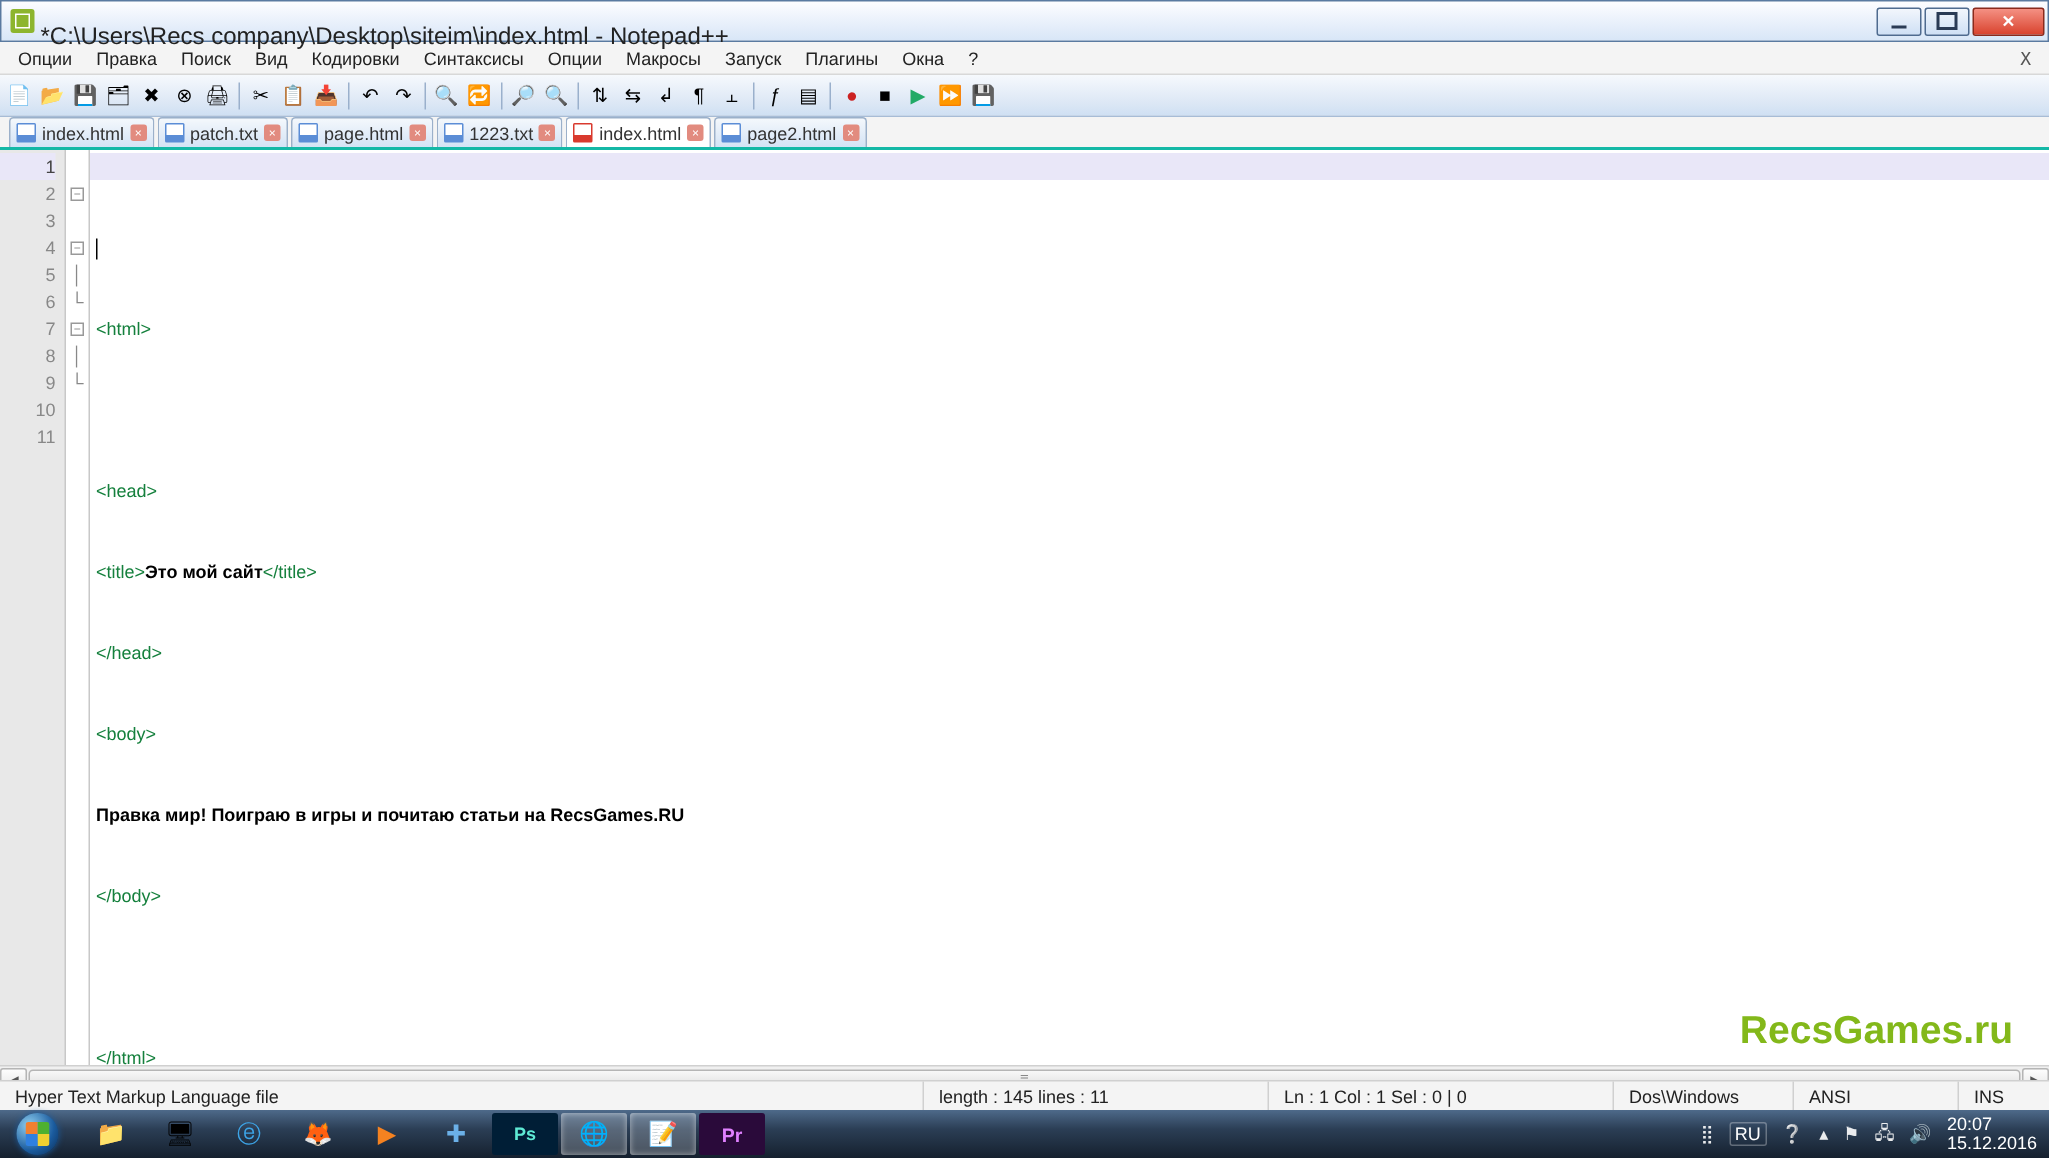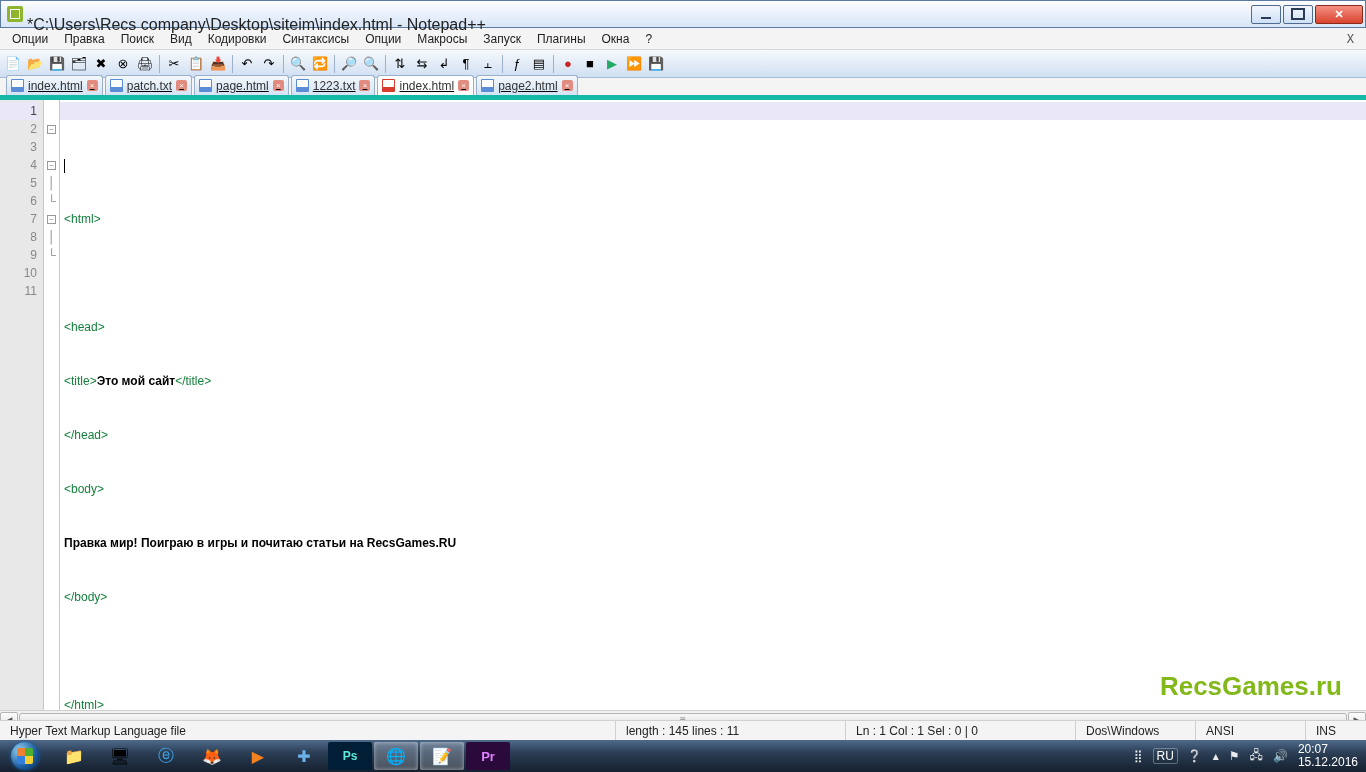--- a/index.html
+++ b/index.html
@@ -21,21 +21,21 @@
 .menubar { height:22px; background:#f4f4f4; border-bottom:1px solid #d8d8d8; display:flex; align-items:center; padding:0 4px; }
 .menubar span { padding:3px 8px; color:#222; }
 .menubar .closex { margin-left:auto; font-family:monospace;color:#555;padding-right:8px;}
 
 
 .toolbar { height:28px; background:linear-gradient(#f6f9fd,#dce7f5 70%,#cfe0f3); border-bottom:1px solid #a7bcd6; display:flex; align-items:center; padding:0 3px; gap:2px;}
 .tbtn{width:20px;height:20px;display:flex;align-items:center;justify-content:center;border:1px solid transparent;border-radius:2px;font-size:13px;}
 .tsep{width:1px;height:18px;background:#9ab0cc;margin:0 2px;}
 
 
-.tabbar { height:22px; background:#f4f4f4; border-bottom:5px solid #14b8a6; display:flex; align-items:flex-end; padding-left:6px;text-decoration:underline; }
+.tabbar { height:22px; background:#f4f4f4; border-bottom:2px solid #14b8a6; display:flex; align-items:flex-end; padding-left:6px; }
 .tab{height:20px;display:flex;align-items:center;padding:0 4px;background:linear-gradient(#f4f8fc,#d4e3f5);border:1px solid #9bb0ca;border-bottom:none;border-radius:3px 3px 0 0;margin-right:2px;gap:4px;font-size:11px;color:#333;}
 .tab .ficon{width:13px;height:13px;background:#5b8dd6;border-radius:1px;position:relative;}
 .tab .ficon::after{content:"";position:absolute;top:1px;left:1px;right:1px;bottom:5px;background:#fff;}
 .tab.active{background:#fff;}
 .tab.active .ficon{background:#d93a2e;}
 .tab .x{width:11px;height:11px;background:#e28b7f;border-radius:2px;font-size:8px;color:#fff;display:flex;align-items:center;justify-content:center;}
 
 
 .editor{position:absolute;top:100px;left:0;right:0;bottom:62px;display:flex;background:#fff;}
 .gutter{width:44px;background:#e8e8e8;border-right:1px solid #c8c8c8;text-align:right;padding-right:6px;color:#888;font-family:Consolas,monospace;font-size:13px;line-height:18px;padding-top:2px;}

